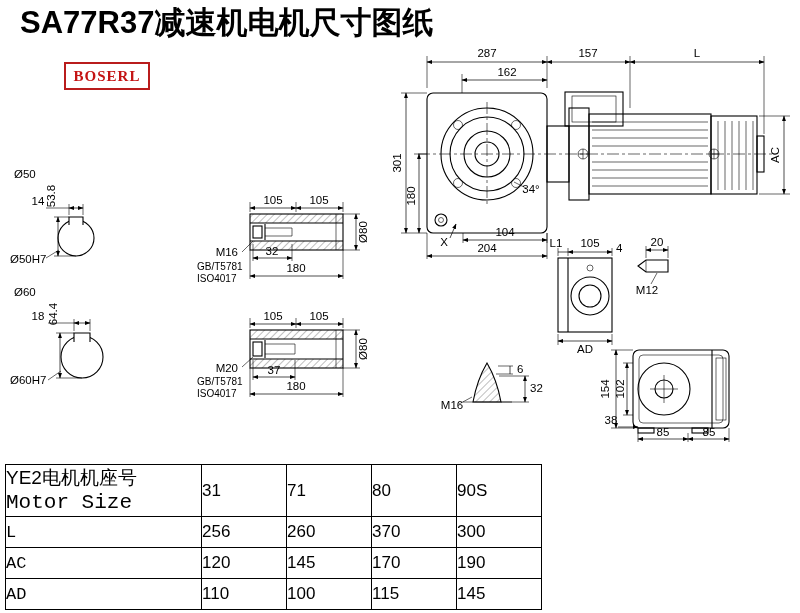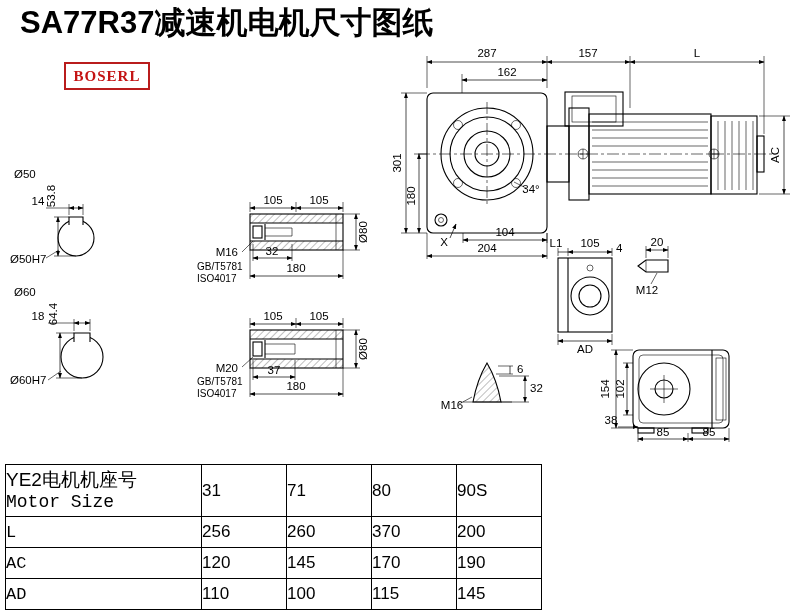--- a/index.html
+++ b/index.html
@@ -15,21 +15,21 @@
   .x  { stroke:#000; stroke-width:0.6; fill:none; }
   .d  { stroke:#000; stroke-width:0.7; fill:none; }
   .cl { stroke:#000; stroke-width:0.6; fill:none; stroke-dasharray:12 3 3 3; }
   .spec { position:absolute; left:5px; top:464px; border-collapse:collapse; table-layout:fixed; background:#fff; }
   .spec th, .spec td { border:1.5px solid #000; text-align:left; vertical-align:middle; color:#000; font-weight:normal; }
   .spec .hcol { width:196px; }
   .spec .vcol { width:85px; }
   .spec tr.r1 { height:52px; }
   .spec tr.rn { height:31px; }
   .spec .cn { font-size:19px; line-height:1.25; }
-  .spec .en { font-size:18px; font-family:"Liberation Mono", monospace; line-height:1.2; }
+  .spec .en { font-size:21px; font-family:"Liberation Mono", monospace; line-height:1.2; }
   .spec td.num { font-size:17px; }
   .spec td.lbl { font-size:17px; font-family:"Liberation Mono", monospace; }
 </style>
 </head>
 <body>
 
 <div class="page">
 
   <h1 class="title">SA77R37减速机电机尺寸图纸</h1>
   <div class="logo">
@@ -348,21 +348,21 @@
         <td class="vcol num">31</td>
         <td class="vcol num">71</td>
         <td class="vcol num">80</td>
         <td class="vcol num">90S</td>
       </tr>
       <tr class="rn">
         <td class="hcol lbl">L</td>
         <td class="vcol num">256</td>
         <td class="vcol num">260</td>
         <td class="vcol num">370</td>
-        <td class="vcol num">200</td>
+        <td class="vcol num">300</td>
       </tr>
       <tr class="rn">
         <td class="hcol lbl">AC</td>
         <td class="vcol num">120</td>
         <td class="vcol num">145</td>
         <td class="vcol num">170</td>
         <td class="vcol num">190</td>
       </tr>
       <tr class="rn">
         <td class="hcol lbl">AD</td>

